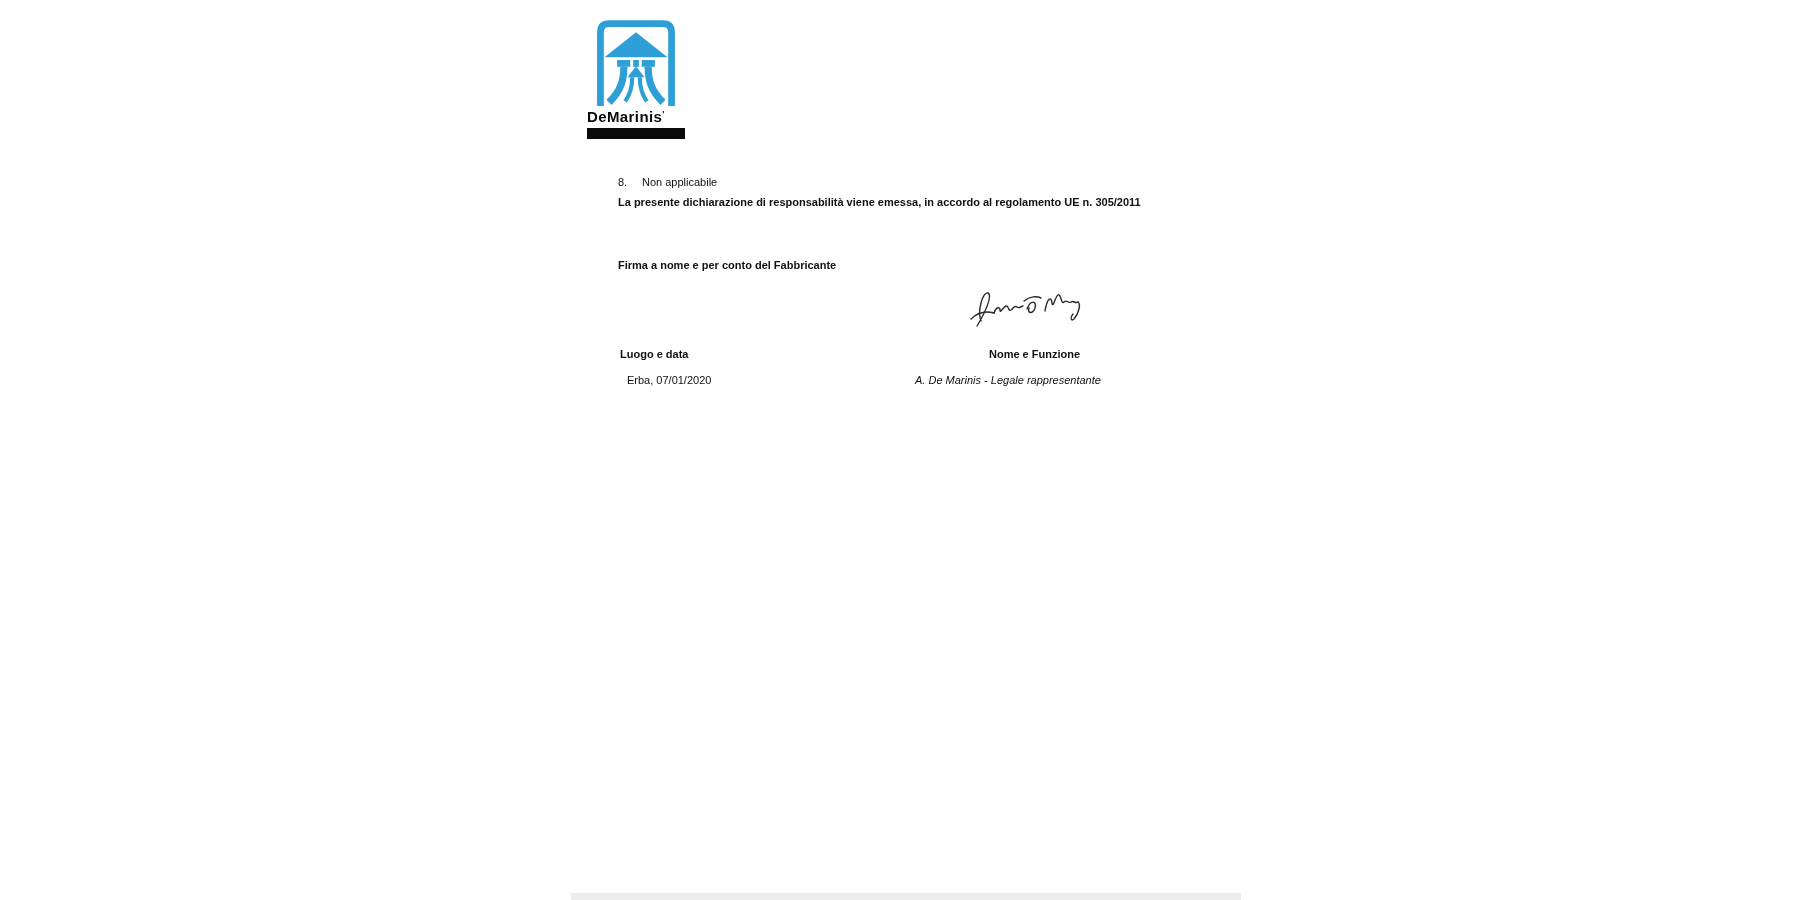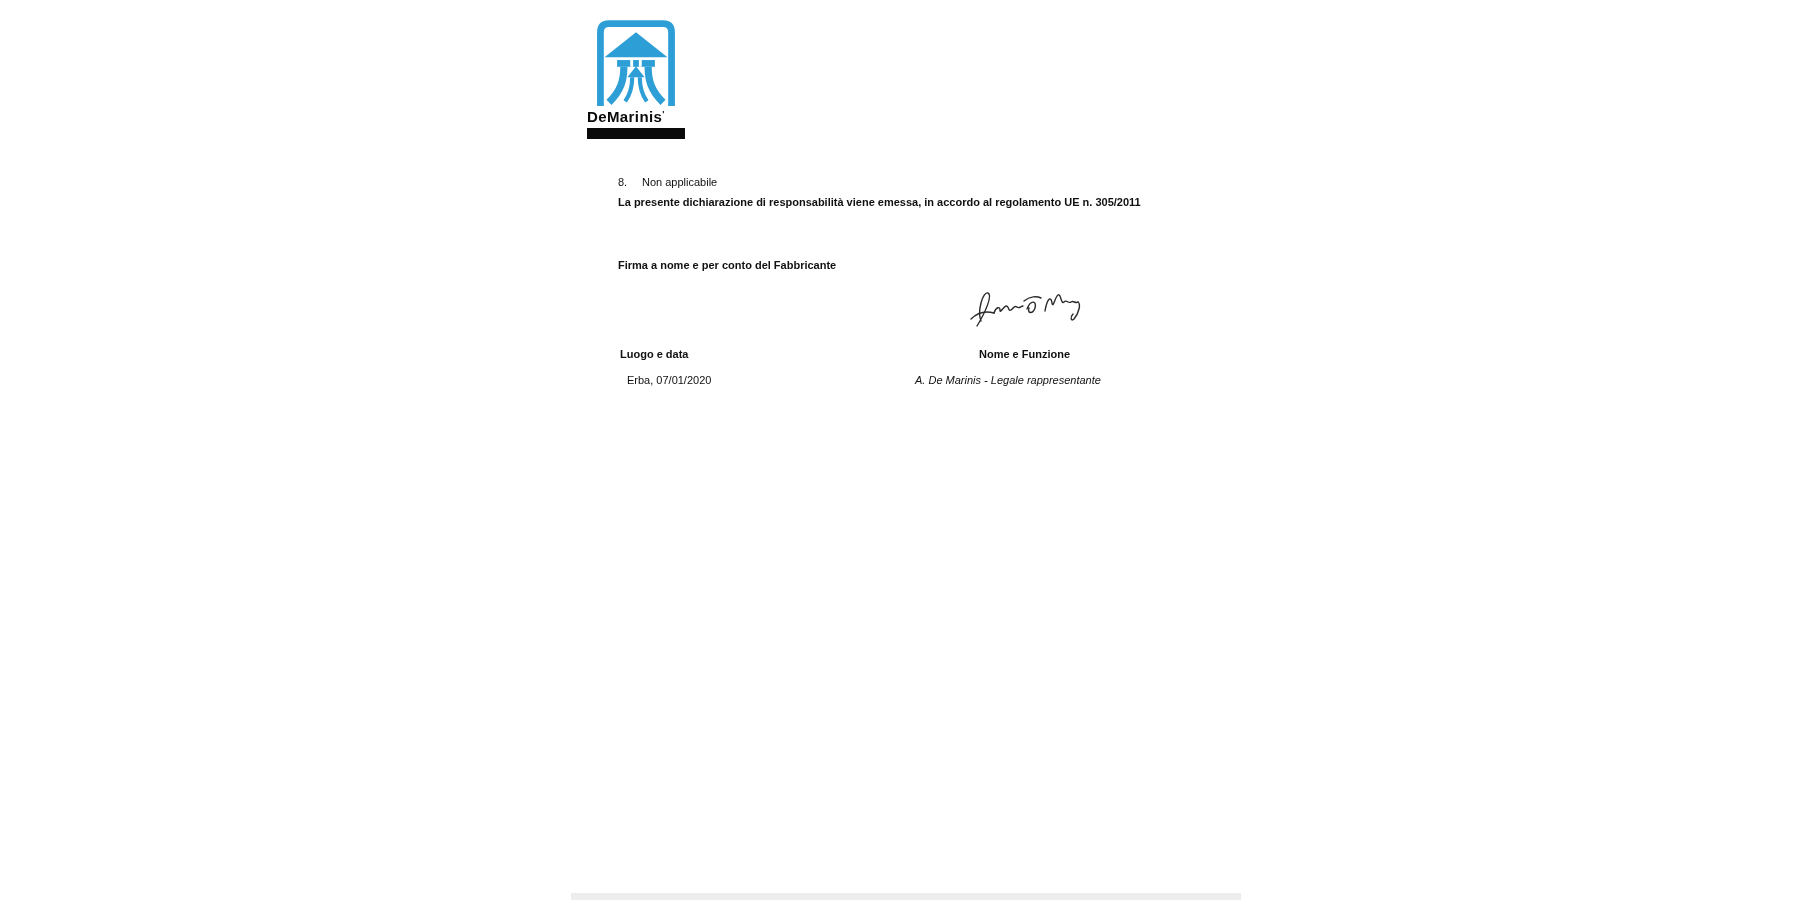--- a/index.html
+++ b/index.html
@@ -39,21 +39,21 @@
   .point8 .p-num{display:inline-block;width:24px;}
   .para{position:absolute;left:47px;top:194px;font-size:11px;font-weight:bold;line-height:16.5px;}
   .para div{white-space:nowrap;}
   .firma{position:absolute;left:47px;top:259px;font-size:11px;font-weight:bold;white-space:nowrap;}
   .signature{position:absolute;left:396px;top:281px;width:116px;height:50px;}
 
   
   .f-label{position:absolute;top:348px;font-size:11px;font-weight:bold;white-space:nowrap;}
   .f-value{position:absolute;top:374px;font-size:11px;white-space:nowrap;}
   .place-label{left:49px;}
-  .name-label{left:408px;}
+  .name-label{left:418px;}
   .place-value{left:56px;}
   .name-value{left:344px;font-style:italic;}
 </style>
 </head>
 <body>
 
 <div class="page">
 
   <div class="logo-block">
     <svg class="logo-svg" viewBox="0 0 100 101">

